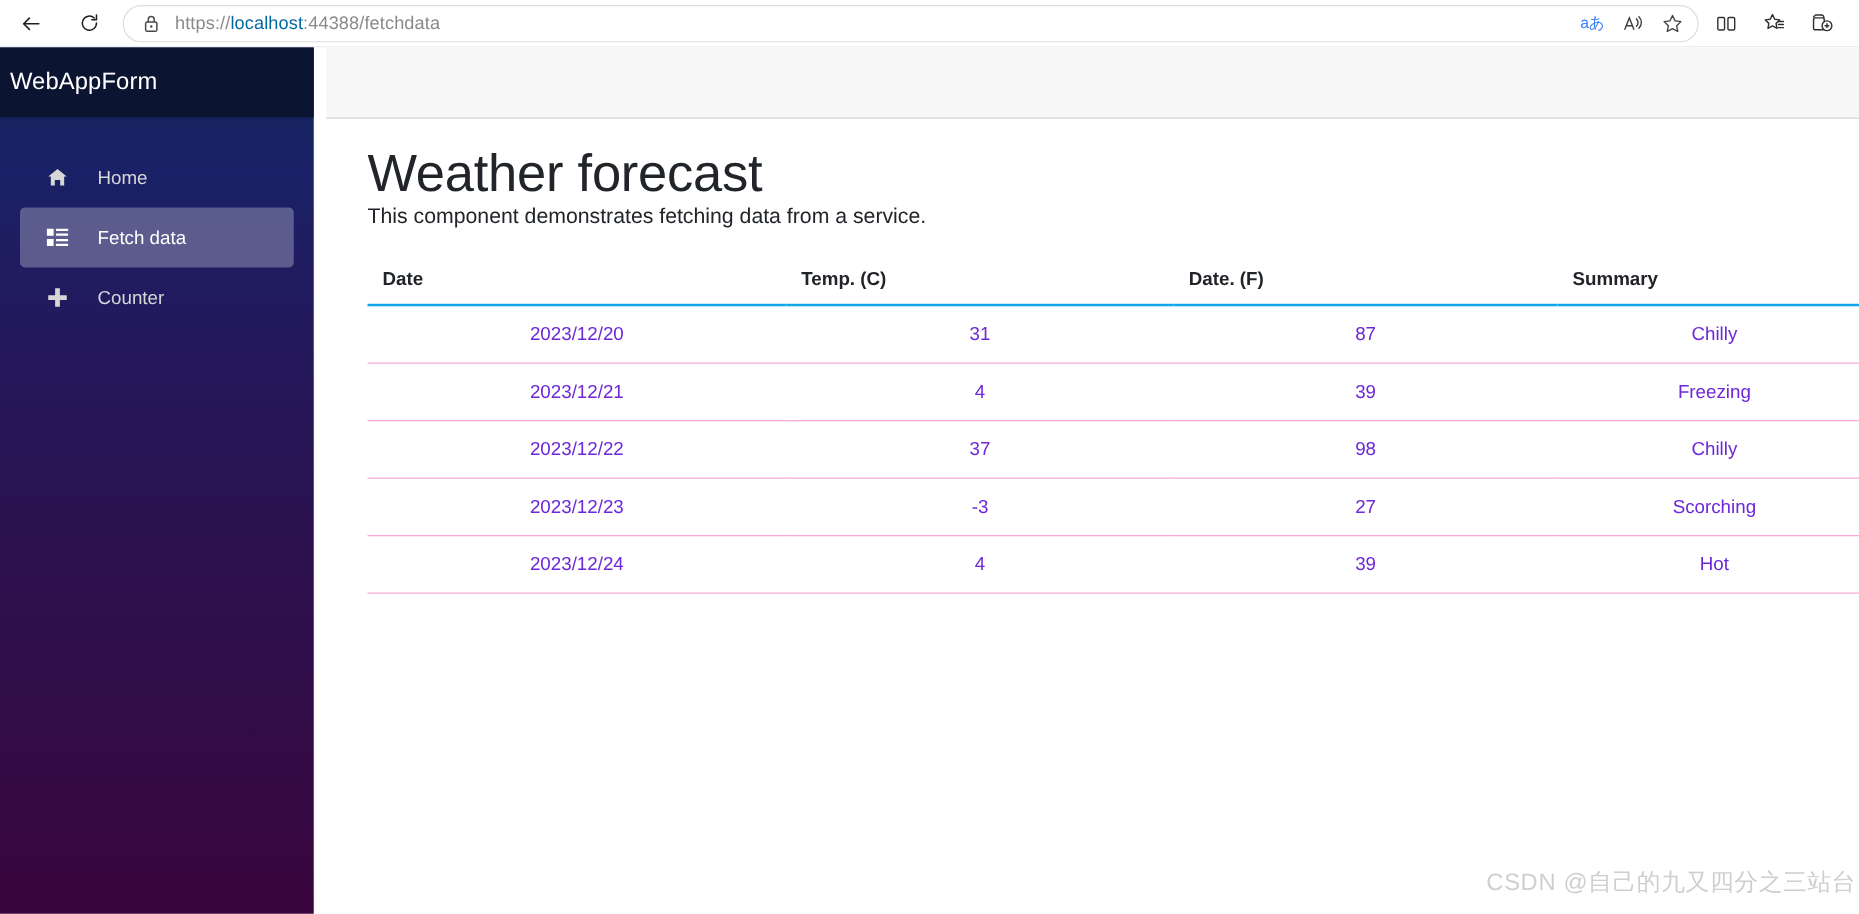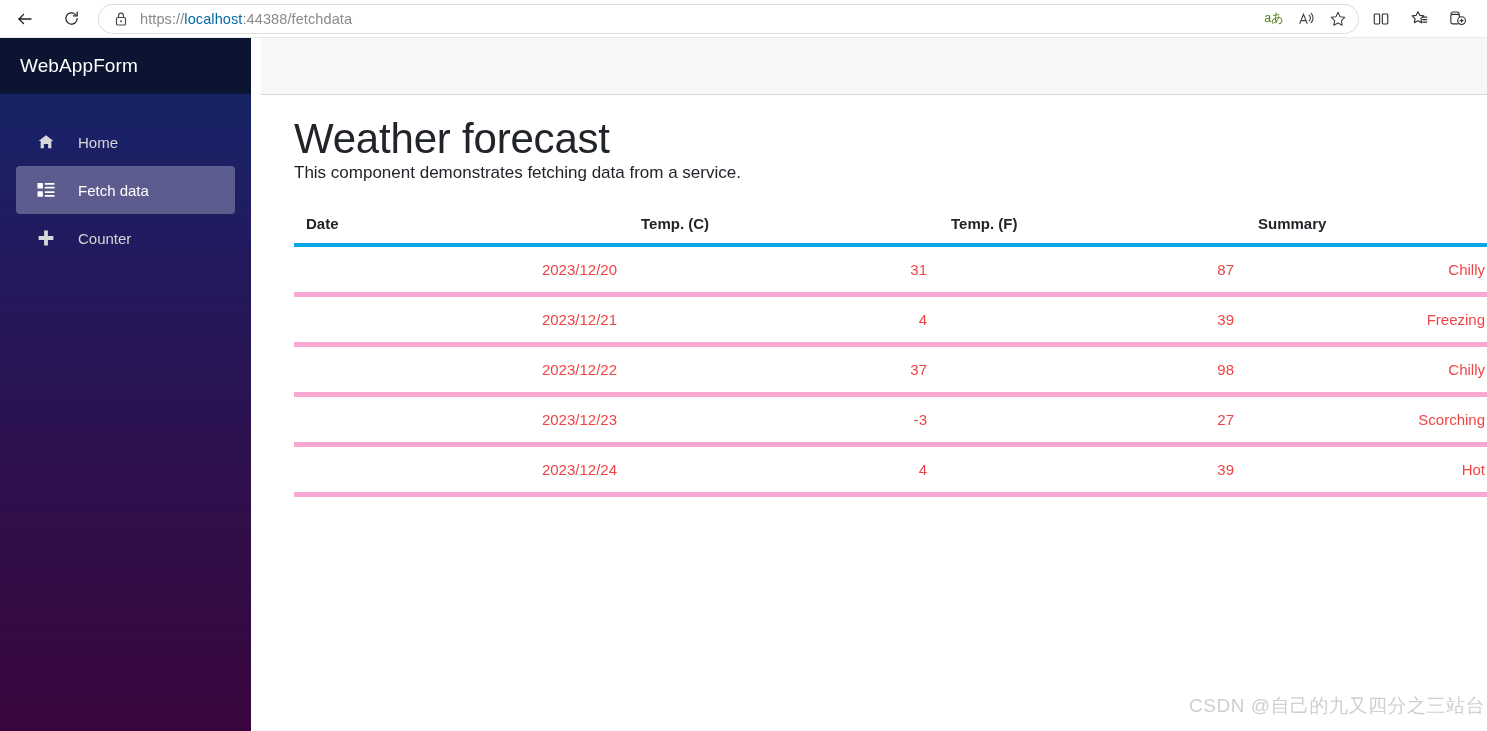--- a/index.html
+++ b/index.html
@@ -105,21 +105,21 @@
     top: 0; left: 0;
     width: 251px;
     height: 693px;
     background: linear-gradient(180deg, #11245c 0%, #1a2166 14%, #221a5e 30%, #2b1250 55%, #320c46 78%, #3a053e 100%);
   }
   #sidebar-header {
     height: 56px;
     background: #0b1430;
     display: flex;
     align-items: center;
-    padding-left: 20px;
+    padding-left: 8px;
   }
   #brand {
     color: #ffffff;
     font-size: 19px;
     font-weight: 400;
     letter-spacing: 0.1px;
   }
   #nav-menu {
     padding-top: 12px;
     margin-top: 12px;
@@ -187,29 +187,29 @@
     width: 1203px;
     border-collapse: collapse;
     table-layout: fixed;
   }
   #forecast-table th {
     text-align: left;
     font-size: 15px;
     font-weight: bold;
     color: #212529;
     padding: 11px 12px 11px 12px;
-    border-bottom: 4px solid #0ea5e9;
+    border-bottom: 2px solid #0ea5e9;
   }
   #forecast-table td {
-    text-align: right;
+    text-align: center;
     font-size: 15px;
     font-weight: 400;
-    color: #ef4444;
+    color: #6d28d9;
     padding: 14px 12px 14px 12px;
-    border-bottom: 5px solid #f9a8d4;
+    border-bottom: 1px solid #f9a8d4;
   }
   #forecast-table th:nth-child(1), #forecast-table td:nth-child(1) { width: 335px; }
   #forecast-table th:nth-child(2), #forecast-table td:nth-child(2) { width: 310px; }
   #forecast-table th:nth-child(3), #forecast-table td:nth-child(3) { width: 307px; }
   #forecast-table th:nth-child(4), #forecast-table td:nth-child(4) { width: 251px; }
 
   
   #watermark {
     position: absolute;
     right: 12px;
@@ -249,21 +249,21 @@
         <svg width="14" height="16" viewBox="0 0 14 16" fill="none" stroke="#4a4a4a" stroke-width="1.2">
           <rect x="2.5" y="6.5" width="9" height="7.5" rx="1.3"></rect>
           <path d="M4.6 6.5V4.6a2.4 2.4 0 0 1 4.8 0v1.9"></path>
           <circle cx="7" cy="10.2" r="0.95" fill="#4a4a4a" stroke="none"></circle>
         </svg>
       </span>
       <span id="url-text"><span>https://</span><span class="host">localhost</span><span>:44388/fetchdata</span></span>
 
       <span id="addr-actions">
         <span class="addr-icon-btn">
-          <span style="font-size:12.5px;color:#4d7c0f;">aあ</span>
+          <span style="font-size:12.5px;color:#3b82f6;">aあ</span>
         </span>
         <span class="addr-icon-btn">
           <svg width="17" height="17" viewBox="0 0 18 18" fill="none" stroke="#404040" stroke-width="1.2" stroke-linecap="round">
             <path d="M2 14.2L5.8 4.6l3.8 9.6"></path>
             <path d="M3.4 11.2h4.8"></path>
             <path d="M11.8 5.4a4.2 4.2 0 0 1 0 6.2"></path>
             <path d="M13.9 3.6a6.8 6.8 0 0 1 0 9.8"></path>
           </svg>
         </span>
         <span class="addr-icon-btn">
@@ -349,21 +349,21 @@
 
     <div id="content">
       <h1 id="page-title">Weather forecast</h1>
       <p id="page-subtitle">This component demonstrates fetching data from a service.</p>
 
       <table id="forecast-table">
         <thead>
           <tr>
             <th>Date</th>
             <th>Temp. (C)</th>
-            <th>Temp. (F)</th>
+            <th>Date. (F)</th>
             <th>Summary</th>
           </tr>
         </thead>
         <tbody>
           <tr>
             <td>2023/12/20</td>
             <td>31</td>
             <td>87</td>
             <td>Chilly</td>
           </tr>

